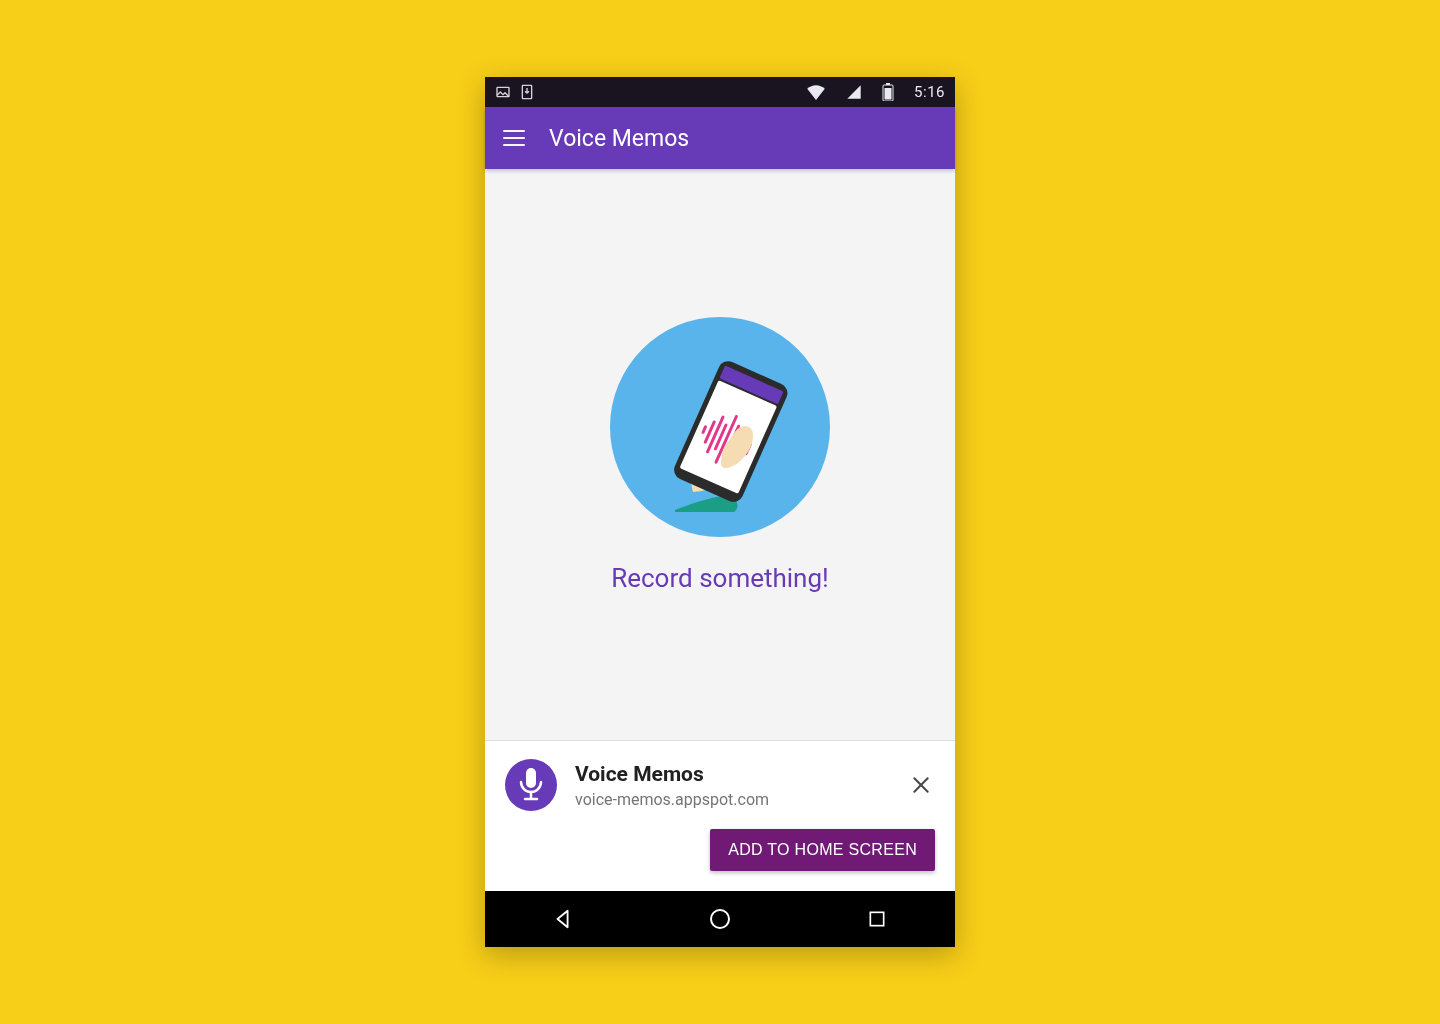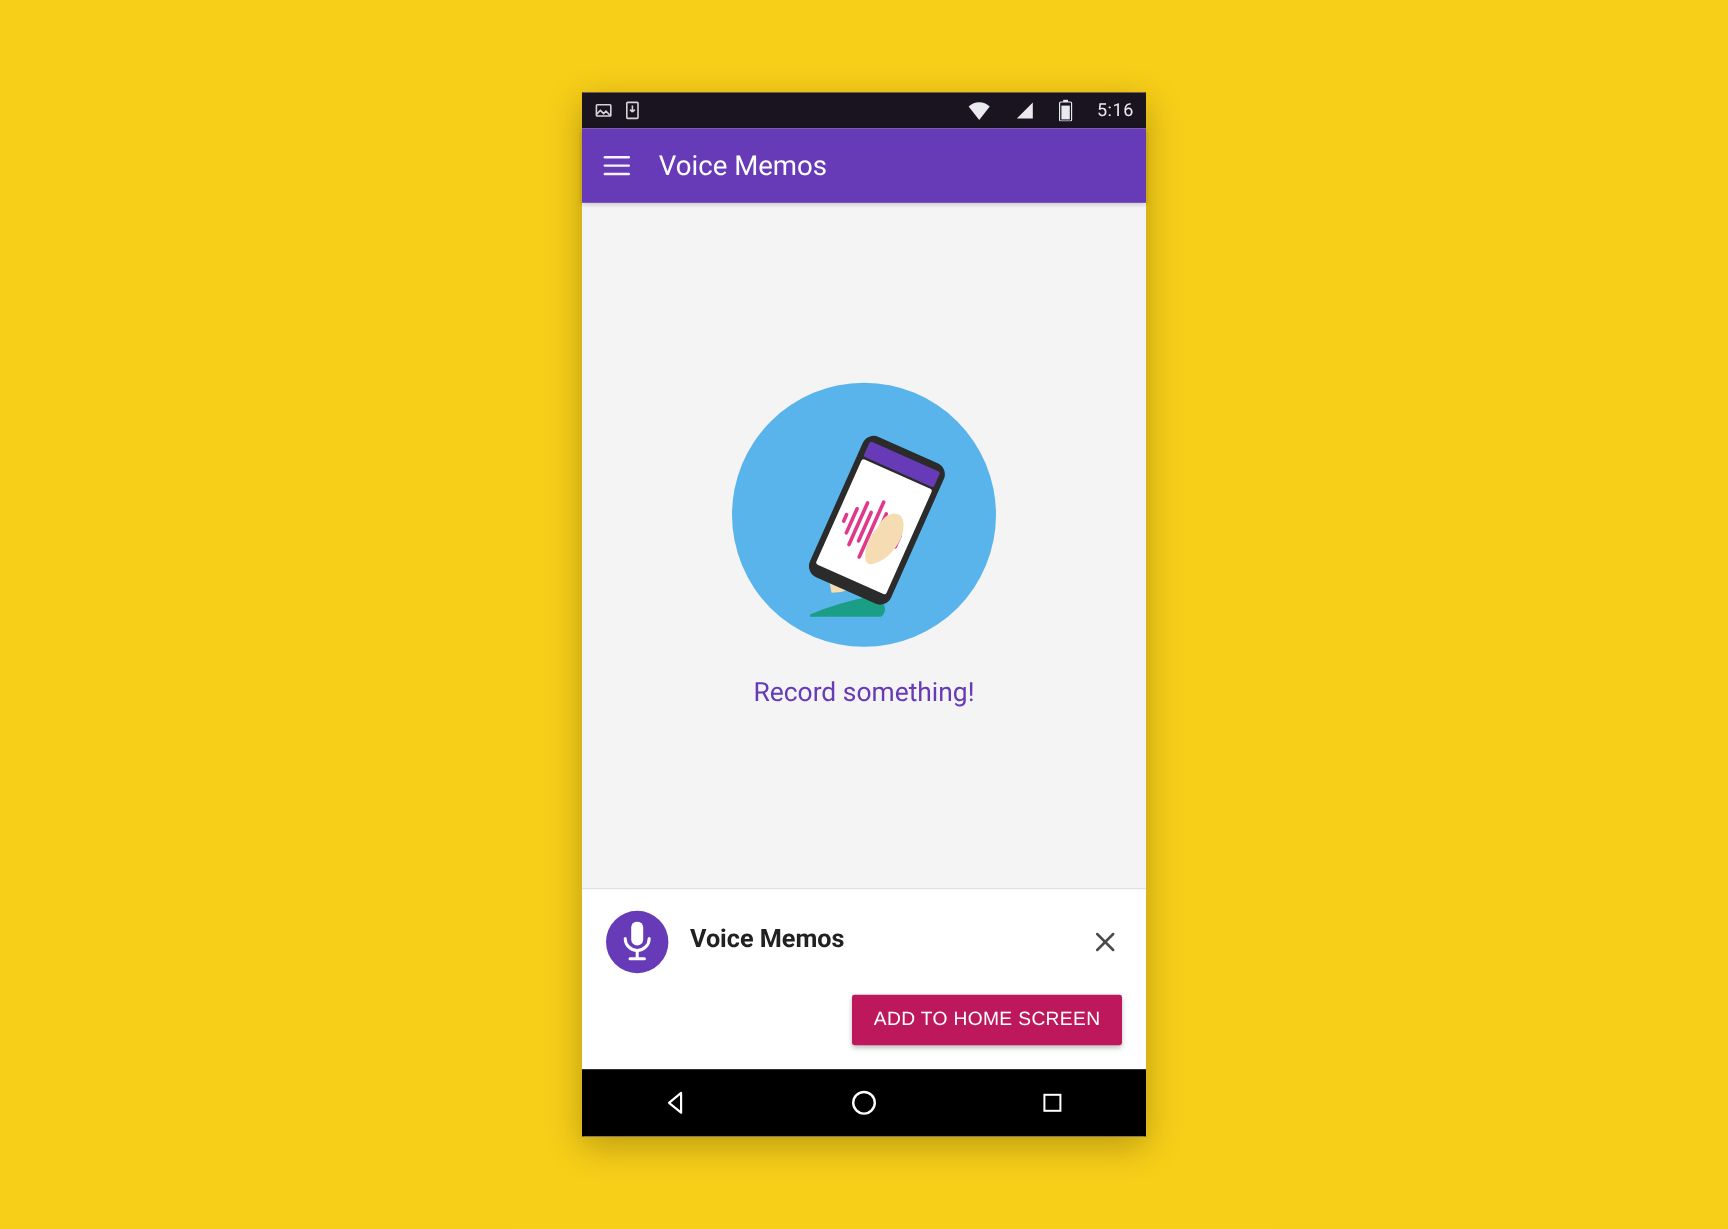--- a/index.html
+++ b/index.html
@@ -57,21 +57,21 @@
   .apptitle { font-size: 23px; font-weight: 400; }
   
   .content { flex:1; display:flex; flex-direction:column; align-items:center; justify-content:center; background:#f4f4f4; }
   .illus {
     width: 220px; height:220px; border-radius:50%; background:#58b4ea;
     display:flex; align-items:center; justify-content:center;
   }
   .prompt {
     margin-top: 26px;
     color:#673ab7;
-    font-size: 22px;
+    font-size: 26px;
     font-weight: 400;
   }
   
   .install {
     background:#fff;
     border-top:1px solid #e0e0e0;
     padding: 18px 20px 20px 20px;
     display:flex;
     flex-direction:column;
     gap: 18px;
@@ -85,21 +85,21 @@
     width:52px; height:52px; border-radius:50%;
     background:#673ab7; display:flex; align-items:center; justify-content:center;
     flex-shrink:0;
   }
   .app-meta { flex:1; }
   .app-name { font-size:21px; font-weight:700; color:#212121; margin-bottom:4px; }
   .app-host { font-size:16px; color:#757575; }
   .close-x { width:28px; height:28px; cursor:pointer; color:#4a4a4a; display:flex; align-items:center; justify-content:center; }
   .banner-actions { display:flex; justify-content:flex-end; }
   .add-btn {
-    background:#be185d; color:#fff; border:none; cursor:pointer;
+    background:#701a75; color:#fff; border:none; cursor:pointer;
     font-size:16px; font-weight:500; letter-spacing:.3px;
     padding: 12px 18px; border-radius:2px;
     box-shadow: 0 2px 4px rgba(0,0,0,.25);
   }
   
   .navbar {
     height: 56px;
     background:#000;
     display:flex;
     align-items:center;
@@ -197,20 +197,21 @@
       <div class="app-icon">
         <svg width="26" height="34" viewBox="0 0 26 34" fill="#fff">
           <rect x="8" y="0" width="10" height="20" rx="5"></rect>
           <path d="M3 14a10 10 0 0 0 20 0" fill="none" stroke="#fff" stroke-width="2.5" stroke-linecap="round"></path>
           <line x1="13" y1="24" x2="13" y2="30" stroke="#fff" stroke-width="2.5" stroke-linecap="round"></line>
           <line x1="7" y1="31" x2="19" y2="31" stroke="#fff" stroke-width="2.5" stroke-linecap="round"></line>
         </svg>
       </div>
       <div class="app-meta">
         <div class="app-name">Voice Memos</div>
+        <div class="app-host">voice-memos.appspot.com</div>
       </div>
       <div class="close-x">
         <svg width="20" height="20" viewBox="0 0 24 24" stroke="currentColor" stroke-width="2.5" stroke-linecap="round">
           <line x1="4" y1="4" x2="20" y2="20"></line>
           <line x1="20" y1="4" x2="4" y2="20"></line>
         </svg>
       </div>
     </div>
     <div class="banner-actions">
       <button class="add-btn">ADD TO HOME SCREEN</button>

